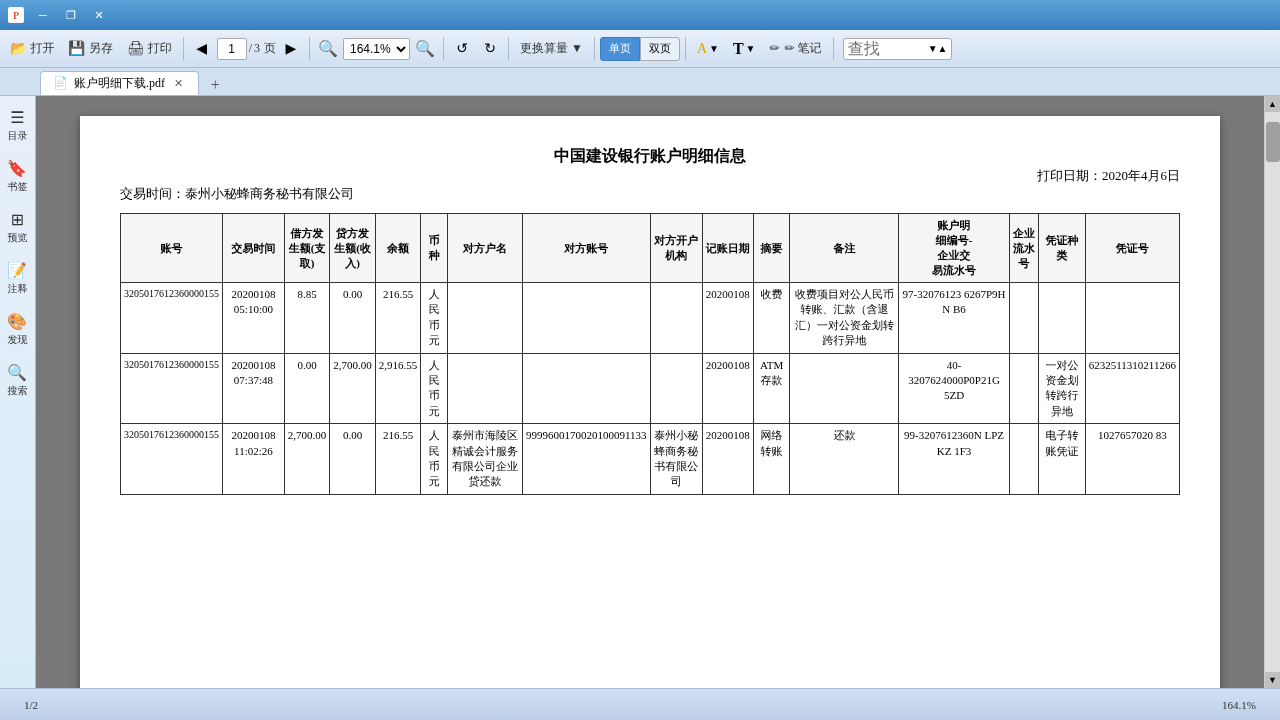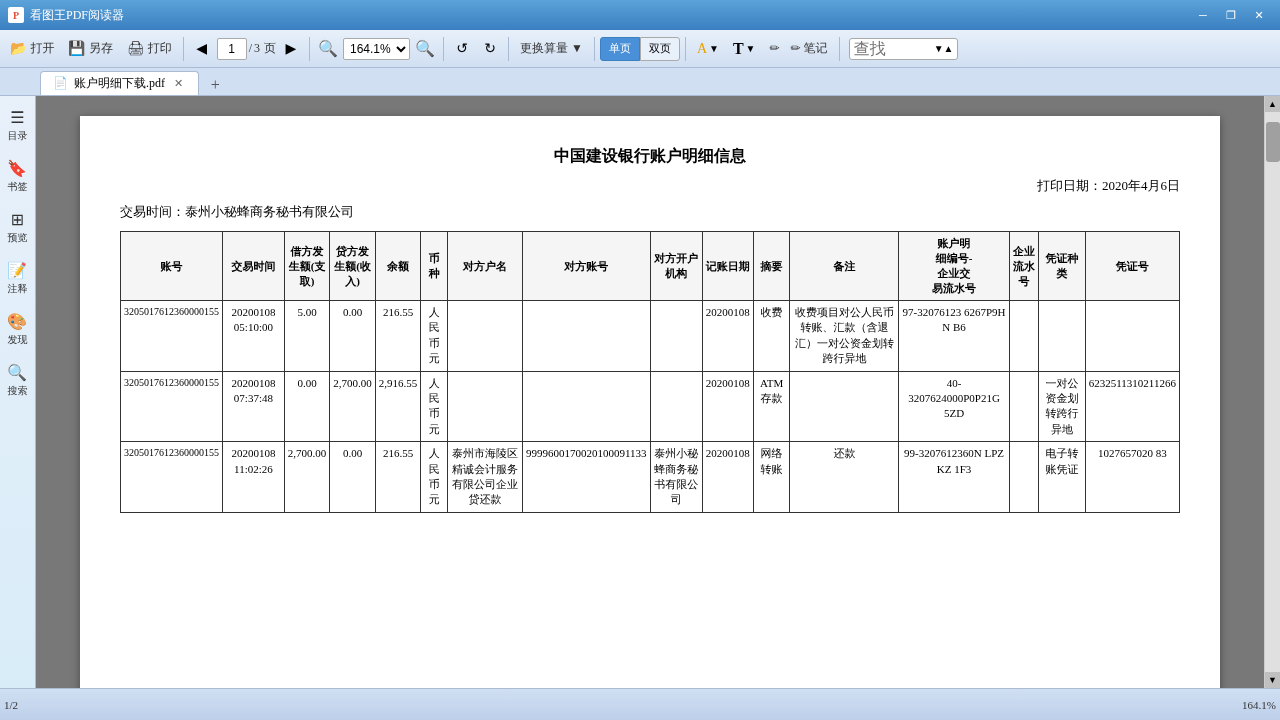--- a/index.html
+++ b/index.html
@@ -98,45 +98,44 @@
     
     .right-scrollbar {
       width: 16px; background: #e0e0e0; border-left: 1px solid #ccc;
       display: flex; flex-direction: column; align-items: center;
     }
     .scroll-btn { width: 16px; height: 16px; background: #c0c0c0; display: flex; align-items: center; justify-content: center; font-size: 9px; cursor: pointer; }
     .scroll-track { flex: 1; width: 100%; position: relative; }
     .scroll-thumb { width: 14px; height: 40px; background: #a0a0a0; border-radius: 3px; position: absolute; top: 10px; left: 1px; }
 
     
-    .doc-title { text-align: center; font-size: 16px; font-weight: bold; margin-bottom: 10px; }
-    .print-date { text-align: right; font-size: 13px; margin-bottom: 8px; }
+    .doc-title { text-align: center; font-size: 16px; font-weight: bold; }
+    .print-date { text-align: right; font-size: 13px; margin-bottom: 0; }
     .account-name { font-size: 13px; margin-bottom: 10px; }
 
     table { width: 100%; border-collapse: collapse; font-size: 11px; }
     th, td { border: 1px solid #333; padding: 4px 3px; text-align: center; vertical-align: middle; }
     th { background: #f5f5f5; font-weight: bold; font-size: 11px; }
     td { vertical-align: top; line-height: 1.4; }
 
     
     .status-bar {
       height: 32px; background: linear-gradient(to bottom, #d0dff2, #bdd0ea);
       border-top: 1px solid #aabbd4;
       display: flex; align-items: center; justify-content: space-between;
-      padding: 0 4px; font-size: 11px; color: #333;
+      padding: 0 24px; font-size: 11px; color: #333;
     }
   </style>
 </head>
 <body>
 
 <div class="title-bar">
   <div class="app-icon">
     <span style="color:#e74c3c;font-size:10px;font-weight:bold;">P</span>
   </div>
-  <span class="title-text">看图王PDF阅读器</span>
   <div class="win-controls">
     <div class="win-btn">─</div>
     <div class="win-btn">❐</div>
     <div class="win-btn close">✕</div>
   </div>
 </div>
 
 <div class="toolbar">
   <div class="tb-btn">
     <span class="tb-icon">📂</span>
@@ -183,21 +182,21 @@
   <div class="annotation-btn">
     <span style="color:#e8a000;font-size:14px;">A</span>
     <span style="font-size:10px;">▼</span>
   </div>
   <div class="annotation-btn">
     <span style="font-size:16px;font-weight:bold;">T</span>
     <span style="font-size:10px;">▼</span>
   </div>
   <div class="tb-btn">
     <span>✏</span>
-    <span style="margin-left:8px;">✏ 笔记</span>
+    <span style="margin-left:2px;">✏ 笔记</span>
   </div>
   <div class="tb-sep"></div>
   <div class="search-box">
     <input type="text" placeholder="查找" style="width: 80px;">
     <span style="font-size:10px;cursor:pointer;">▼</span>
     <span style="font-size:10px;cursor:pointer;">▲</span>
   </div>
 </div>
 
 <div class="tab-bar">
@@ -263,21 +262,21 @@
             <th>企业流水号</th>
             <th>凭证种类</th>
             <th>凭证号</th>
           </tr>
         </thead>
         <tbody id="table-body">
         <tr>
               <td style="font-size: 10px;">3205017612360000155</td>
               <td>20200108
 05:10:00</td>
-              <td>5.00</td>
+              <td>8.85</td>
               <td>0.00</td>
               <td>216.55</td>
               <td>人民币元</td>
               <td></td>
               <td></td>
               <td></td>
               <td>20200108</td>
               <td>收费</td>
               <td>收费项目对公人民币转账、汇款（含退汇）一对公资金划转跨行异地</td>
               <td>97-32076123

